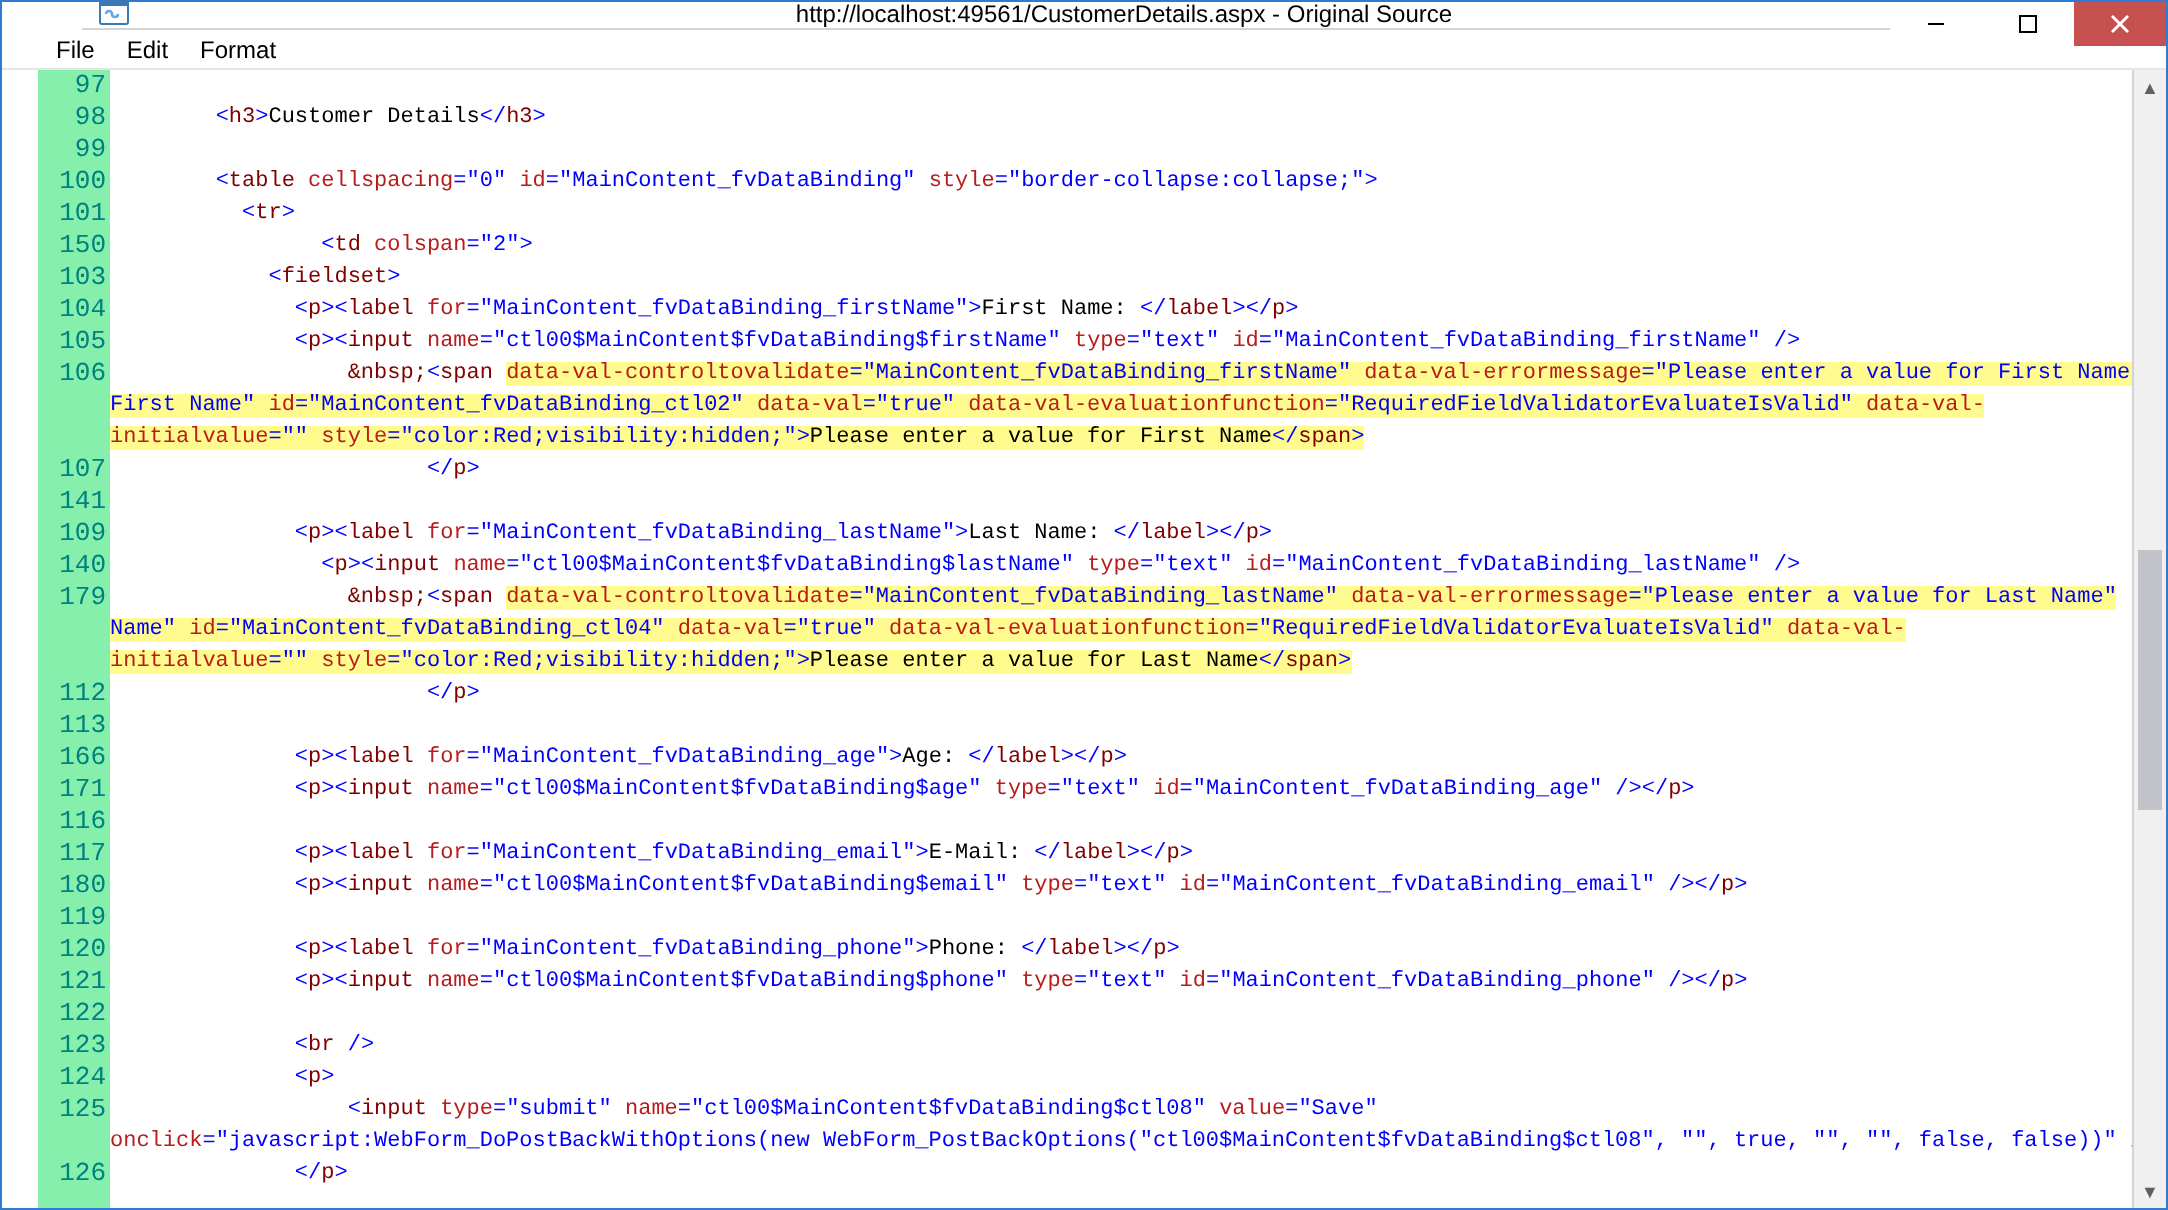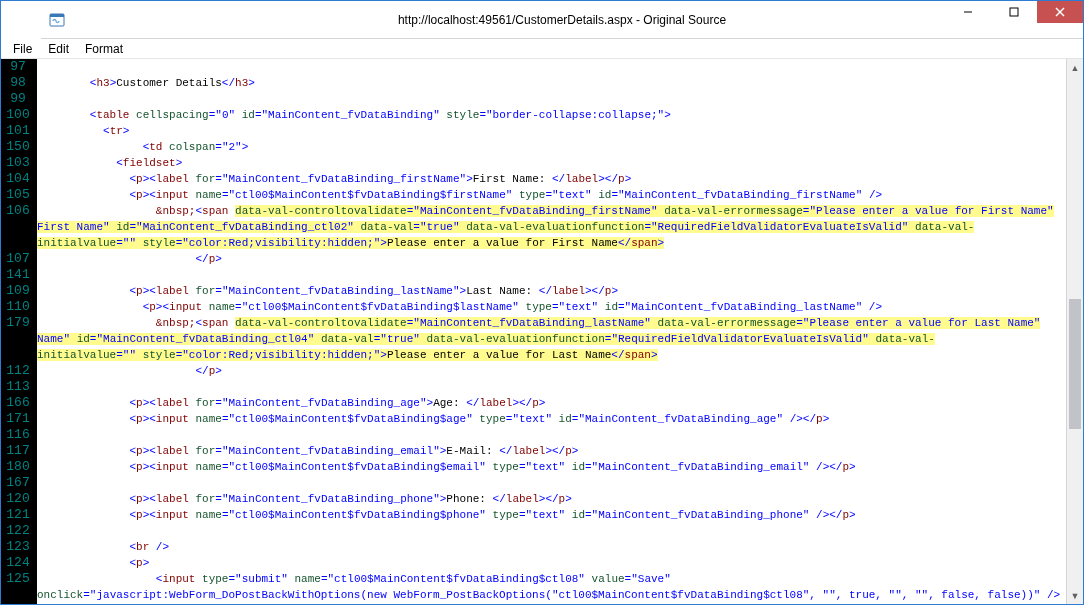--- a/index.html
+++ b/index.html
@@ -13,24 +13,24 @@
 }
 .window {
   width: 1084px;
   height: 605px;
   border: 1px solid #2e7cd1;
   display: flex;
   flex-direction: column;
   background: #fff;
 }
 .titlebar {
-  height: 38px;
+  height: 14px;
   background: #fff;
   display: flex;
-  align-items: center;
+  align-items: flex-end;
   position: relative;
   border-bottom: 1px solid #d4d4d4;
   margin-left: 40px;
 }
 .titlebar-icon {
   width: 16px;
   height: 16px;
   margin-left: 8px;
   display:inline-flex;
   align-items:center;
@@ -60,63 +60,64 @@
   color:#000;
   background:#fff;
 }
 .win-btn.close { background:#c75050; color:#fff; width:46px; }
 .win-btn svg { display:block; }
 .menubar {
   height: 20px;
   background:#fff;
   display:flex;
   align-items:flex-end;
-  padding: 0 4px;
+  padding: 0 19px;
   font-size: 12px;
   border-bottom: 1px solid #e5e5e5;
 }
 .menu-item {
   padding: 2px 8px;
   cursor:default;
 }
 .editor-wrap {
   flex:1;
   display:flex;
   overflow:hidden;
   position:relative;
 }
 .gutter {
   width: 36px;
-  background:#000000;
-  text-align:center;
+  background:#86efac;
+  text-align:right;
   padding: 0 2px 0 0;
   color:#008080;
   font-family: Consolas, "Courier New", monospace;
   font-size: 13px;
   line-height: 16px;
   user-select:none;
+  margin-left:18px;
 }
 .code {
   flex:1;
   background:#fff;
   font-family: Consolas, "Courier New", monospace;
   font-size: 11px;
   line-height: 16px;
   white-space: pre;
   overflow:hidden;
   color:#000;
 }
 .code .row {
   height:16px;
   white-space: pre-wrap;
   word-break: break-all;
 }
 .gutter .gl { height:16px; }
 .t-tag { color:#800000; } 
-.t-attr { color:#14532d; } 
+.t-attr { color:#b91c1c; } 
 .t-val  { color:#0000ff; } 
 .t-punc { color:#0000ff; } 
 .t-text { color:#000000; }
 .hl { background:#fffb8f; }
 .scrollbar-v {
   position:absolute;
   right:0; top:0; bottom:0;
   width:17px;
   background:#f0f0f0;
   border-left:1px solid #d4d4d4;
@@ -183,32 +184,32 @@
         <div class="gl">150</div>
         <div class="gl">103</div>
         <div class="gl">104</div>
         <div class="gl">105</div>
         <div class="gl">106</div>
         <div class="gl"></div>
         <div class="gl"></div>
         <div class="gl">107</div>
         <div class="gl">141</div>
         <div class="gl">109</div>
-        <div class="gl">110</div>
+        <div class="gl">140</div>
         <div class="gl">179</div>
         <div class="gl"></div>
         <div class="gl"></div>
         <div class="gl">112</div>
         <div class="gl">113</div>
         <div class="gl">166</div>
         <div class="gl">171</div>
         <div class="gl">116</div>
         <div class="gl">117</div>
         <div class="gl">180</div>
-        <div class="gl">167</div>
+        <div class="gl">119</div>
         <div class="gl">120</div>
         <div class="gl">121</div>
         <div class="gl">122</div>
         <div class="gl">123</div>
         <div class="gl">124</div>
         <div class="gl">125</div>
         <div class="gl"></div>
         <div class="gl">126</div>
       </div>
     <div class="code" id="code"><div class="row">&nbsp;</div><div class="row">        <span class="t-punc">&lt;</span><span class="t-tag">h3</span><span class="t-punc">&gt;</span><span class="t-text">Customer Details</span><span class="t-punc">&lt;/</span><span class="t-tag">h3</span><span class="t-punc">&gt;</span></div><div class="row">&nbsp;</div><div class="row">        <span class="t-punc">&lt;</span><span class="t-tag">table</span> <span class="t-attr">cellspacing</span><span class="t-punc">=</span><span class="t-val">"0"</span> <span class="t-attr">id</span><span class="t-punc">=</span><span class="t-val">"MainContent_fvDataBinding"</span> <span class="t-attr">style</span><span class="t-punc">=</span><span class="t-val">"border-collapse:collapse;"</span><span class="t-punc">&gt;</span></div><div class="row">          <span class="t-punc">&lt;</span><span class="t-tag">tr</span><span class="t-punc">&gt;</span></div><div class="row">                <span class="t-punc">&lt;</span><span class="t-tag">td</span> <span class="t-attr">colspan</span><span class="t-punc">=</span><span class="t-val">"2"</span><span class="t-punc">&gt;</span></div><div class="row">            <span class="t-punc">&lt;</span><span class="t-tag">fieldset</span><span class="t-punc">&gt;</span></div><div class="row">              <span class="t-punc">&lt;</span><span class="t-tag">p</span><span class="t-punc">&gt;</span><span class="t-punc">&lt;</span><span class="t-tag">label</span> <span class="t-attr">for</span><span class="t-punc">=</span><span class="t-val">"MainContent_fvDataBinding_firstName"</span><span class="t-punc">&gt;</span><span class="t-text">First Name: </span><span class="t-punc">&lt;/</span><span class="t-tag">label</span><span class="t-punc">&gt;</span><span class="t-punc">&lt;/</span><span class="t-tag">p</span><span class="t-punc">&gt;</span></div><div class="row">              <span class="t-punc">&lt;</span><span class="t-tag">p</span><span class="t-punc">&gt;</span><span class="t-punc">&lt;</span><span class="t-tag">input</span> <span class="t-attr">name</span><span class="t-punc">=</span><span class="t-val">"ctl00$MainContent$fvDataBinding$firstName"</span> <span class="t-attr">type</span><span class="t-punc">=</span><span class="t-val">"text"</span> <span class="t-attr">id</span><span class="t-punc">=</span><span class="t-val">"MainContent_fvDataBinding_firstName"</span> <span class="t-punc">/&gt;</span></div><div class="row">                  <span class="t-tag">&amp;nbsp;</span><span class="t-punc">&lt;</span><span class="t-tag">span</span> <span class="hl"><span class="t-attr">data-val-controltovalidate</span><span class="t-punc">=</span><span class="t-val">"MainContent_fvDataBinding_firstName"</span> <span class="t-attr">data-val-errormessage</span><span class="t-punc">=</span><span class="t-val">"Please enter a value for First Name"</span></span></div><div class="row"><span class="hl"><span class="t-val">First Name"</span> <span class="t-attr">id</span><span class="t-punc">=</span><span class="t-val">"MainContent_fvDataBinding_ctl02"</span> <span class="t-attr">data-val</span><span class="t-punc">=</span><span class="t-val">"true"</span> <span class="t-attr">data-val-evaluationfunction</span><span class="t-punc">=</span><span class="t-val">"RequiredFieldValidatorEvaluateIsValid"</span> <span class="t-attr">data-val-</span></span></div><div class="row"><span class="hl"><span class="t-attr">initialvalue</span><span class="t-punc">=</span><span class="t-val">""</span> <span class="t-attr">style</span><span class="t-punc">=</span><span class="t-val">"color:Red;visibility:hidden;"</span><span class="t-punc">&gt;</span><span class="t-text">Please enter a value for First Name</span><span class="t-punc">&lt;/</span><span class="t-tag">span</span><span class="t-punc">&gt;</span></span></div><div class="row">                        <span class="t-punc">&lt;/</span><span class="t-tag">p</span><span class="t-punc">&gt;</span></div><div class="row">&nbsp;</div><div class="row">              <span class="t-punc">&lt;</span><span class="t-tag">p</span><span class="t-punc">&gt;</span><span class="t-punc">&lt;</span><span class="t-tag">label</span> <span class="t-attr">for</span><span class="t-punc">=</span><span class="t-val">"MainContent_fvDataBinding_lastName"</span><span class="t-punc">&gt;</span><span class="t-text">Last Name: </span><span class="t-punc">&lt;/</span><span class="t-tag">label</span><span class="t-punc">&gt;</span><span class="t-punc">&lt;/</span><span class="t-tag">p</span><span class="t-punc">&gt;</span></div><div class="row">                <span class="t-punc">&lt;</span><span class="t-tag">p</span><span class="t-punc">&gt;</span><span class="t-punc">&lt;</span><span class="t-tag">input</span> <span class="t-attr">name</span><span class="t-punc">=</span><span class="t-val">"ctl00$MainContent$fvDataBinding$lastName"</span> <span class="t-attr">type</span><span class="t-punc">=</span><span class="t-val">"text"</span> <span class="t-attr">id</span><span class="t-punc">=</span><span class="t-val">"MainContent_fvDataBinding_lastName"</span> <span class="t-punc">/&gt;</span></div><div class="row">                  <span class="t-tag">&amp;nbsp;</span><span class="t-punc">&lt;</span><span class="t-tag">span</span> <span class="hl"><span class="t-attr">data-val-controltovalidate</span><span class="t-punc">=</span><span class="t-val">"MainContent_fvDataBinding_lastName"</span> <span class="t-attr">data-val-errormessage</span><span class="t-punc">=</span><span class="t-val">"Please enter a value for Last Name"</span></span></div><div class="row"><span class="hl"><span class="t-val">Name"</span> <span class="t-attr">id</span><span class="t-punc">=</span><span class="t-val">"MainContent_fvDataBinding_ctl04"</span> <span class="t-attr">data-val</span><span class="t-punc">=</span><span class="t-val">"true"</span> <span class="t-attr">data-val-evaluationfunction</span><span class="t-punc">=</span><span class="t-val">"RequiredFieldValidatorEvaluateIsValid"</span> <span class="t-attr">data-val-</span></span></div><div class="row"><span class="hl"><span class="t-attr">initialvalue</span><span class="t-punc">=</span><span class="t-val">""</span> <span class="t-attr">style</span><span class="t-punc">=</span><span class="t-val">"color:Red;visibility:hidden;"</span><span class="t-punc">&gt;</span><span class="t-text">Please enter a value for Last Name</span><span class="t-punc">&lt;/</span><span class="t-tag">span</span><span class="t-punc">&gt;</span></span></div><div class="row">                        <span class="t-punc">&lt;/</span><span class="t-tag">p</span><span class="t-punc">&gt;</span></div><div class="row">&nbsp;</div><div class="row">              <span class="t-punc">&lt;</span><span class="t-tag">p</span><span class="t-punc">&gt;</span><span class="t-punc">&lt;</span><span class="t-tag">label</span> <span class="t-attr">for</span><span class="t-punc">=</span><span class="t-val">"MainContent_fvDataBinding_age"</span><span class="t-punc">&gt;</span><span class="t-text">Age: </span><span class="t-punc">&lt;/</span><span class="t-tag">label</span><span class="t-punc">&gt;</span><span class="t-punc">&lt;/</span><span class="t-tag">p</span><span class="t-punc">&gt;</span></div><div class="row">              <span class="t-punc">&lt;</span><span class="t-tag">p</span><span class="t-punc">&gt;</span><span class="t-punc">&lt;</span><span class="t-tag">input</span> <span class="t-attr">name</span><span class="t-punc">=</span><span class="t-val">"ctl00$MainContent$fvDataBinding$age"</span> <span class="t-attr">type</span><span class="t-punc">=</span><span class="t-val">"text"</span> <span class="t-attr">id</span><span class="t-punc">=</span><span class="t-val">"MainContent_fvDataBinding_age"</span> <span class="t-punc">/&gt;</span><span class="t-punc">&lt;/</span><span class="t-tag">p</span><span class="t-punc">&gt;</span></div><div class="row">&nbsp;</div><div class="row">              <span class="t-punc">&lt;</span><span class="t-tag">p</span><span class="t-punc">&gt;</span><span class="t-punc">&lt;</span><span class="t-tag">label</span> <span class="t-attr">for</span><span class="t-punc">=</span><span class="t-val">"MainContent_fvDataBinding_email"</span><span class="t-punc">&gt;</span><span class="t-text">E-Mail: </span><span class="t-punc">&lt;/</span><span class="t-tag">label</span><span class="t-punc">&gt;</span><span class="t-punc">&lt;/</span><span class="t-tag">p</span><span class="t-punc">&gt;</span></div><div class="row">              <span class="t-punc">&lt;</span><span class="t-tag">p</span><span class="t-punc">&gt;</span><span class="t-punc">&lt;</span><span class="t-tag">input</span> <span class="t-attr">name</span><span class="t-punc">=</span><span class="t-val">"ctl00$MainContent$fvDataBinding$email"</span> <span class="t-attr">type</span><span class="t-punc">=</span><span class="t-val">"text"</span> <span class="t-attr">id</span><span class="t-punc">=</span><span class="t-val">"MainContent_fvDataBinding_email"</span> <span class="t-punc">/&gt;</span><span class="t-punc">&lt;/</span><span class="t-tag">p</span><span class="t-punc">&gt;</span></div><div class="row">&nbsp;</div><div class="row">              <span class="t-punc">&lt;</span><span class="t-tag">p</span><span class="t-punc">&gt;</span><span class="t-punc">&lt;</span><span class="t-tag">label</span> <span class="t-attr">for</span><span class="t-punc">=</span><span class="t-val">"MainContent_fvDataBinding_phone"</span><span class="t-punc">&gt;</span><span class="t-text">Phone: </span><span class="t-punc">&lt;/</span><span class="t-tag">label</span><span class="t-punc">&gt;</span><span class="t-punc">&lt;/</span><span class="t-tag">p</span><span class="t-punc">&gt;</span></div><div class="row">              <span class="t-punc">&lt;</span><span class="t-tag">p</span><span class="t-punc">&gt;</span><span class="t-punc">&lt;</span><span class="t-tag">input</span> <span class="t-attr">name</span><span class="t-punc">=</span><span class="t-val">"ctl00$MainContent$fvDataBinding$phone"</span> <span class="t-attr">type</span><span class="t-punc">=</span><span class="t-val">"text"</span> <span class="t-attr">id</span><span class="t-punc">=</span><span class="t-val">"MainContent_fvDataBinding_phone"</span> <span class="t-punc">/&gt;</span><span class="t-punc">&lt;/</span><span class="t-tag">p</span><span class="t-punc">&gt;</span></div><div class="row">&nbsp;</div><div class="row">              <span class="t-punc">&lt;</span><span class="t-tag">br</span> <span class="t-punc">/&gt;</span></div><div class="row">              <span class="t-punc">&lt;</span><span class="t-tag">p</span><span class="t-punc">&gt;</span></div><div class="row">                  <span class="t-punc">&lt;</span><span class="t-tag">input</span> <span class="t-attr">type</span><span class="t-punc">=</span><span class="t-val">"submit"</span> <span class="t-attr">name</span><span class="t-punc">=</span><span class="t-val">"ctl00$MainContent$fvDataBinding$ctl08"</span> <span class="t-attr">value</span><span class="t-punc">=</span><span class="t-val">"Save"</span> </div><div class="row"><span class="t-attr">onclick</span><span class="t-punc">=</span><span class="t-val">"javascript:WebForm_DoPostBackWithOptions(new WebForm_PostBackOptions("ctl00$MainContent$fvDataBinding$ctl08", "", true, "", "", false, false))"</span> <span class="t-punc">/&gt;</span></div><div class="row">              <span class="t-punc">&lt;/</span><span class="t-tag">p</span><span class="t-punc">&gt;</span></div></div>

